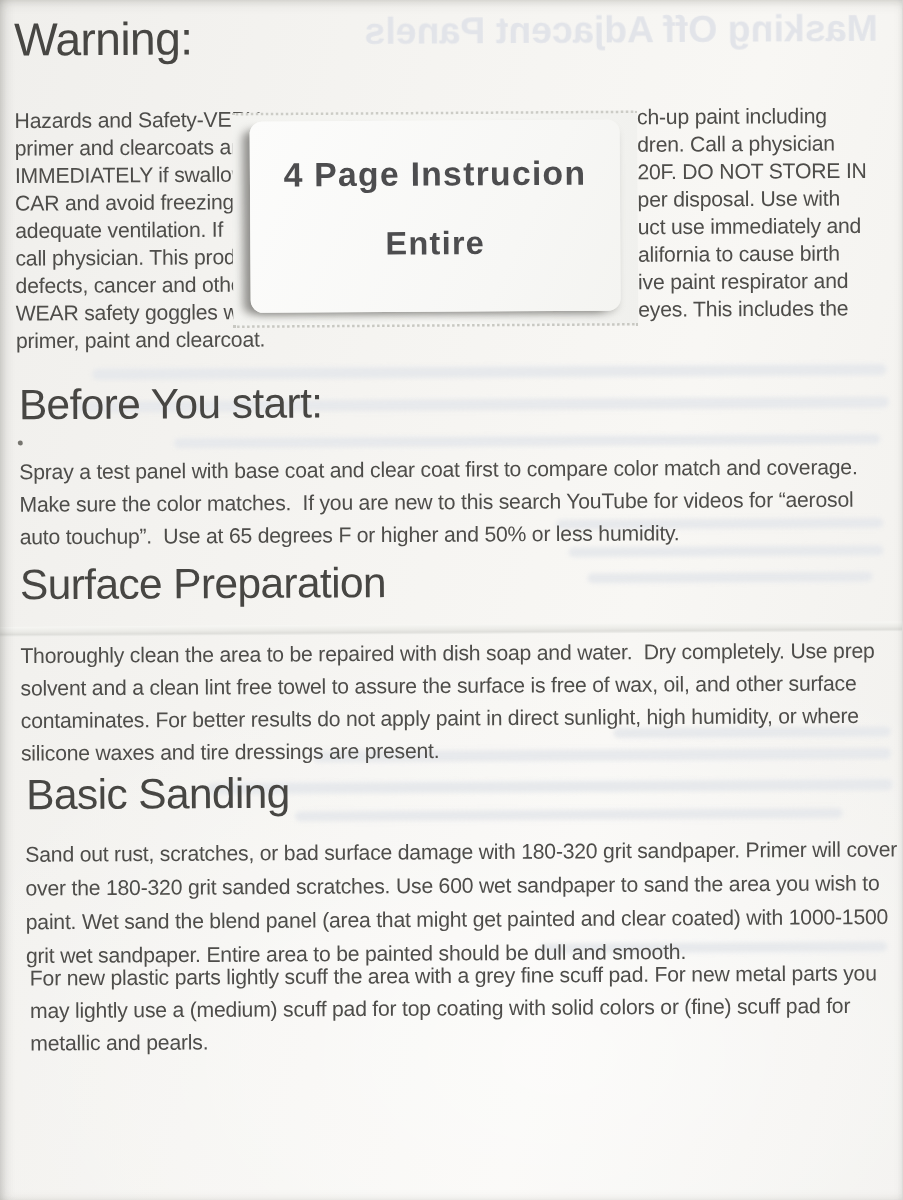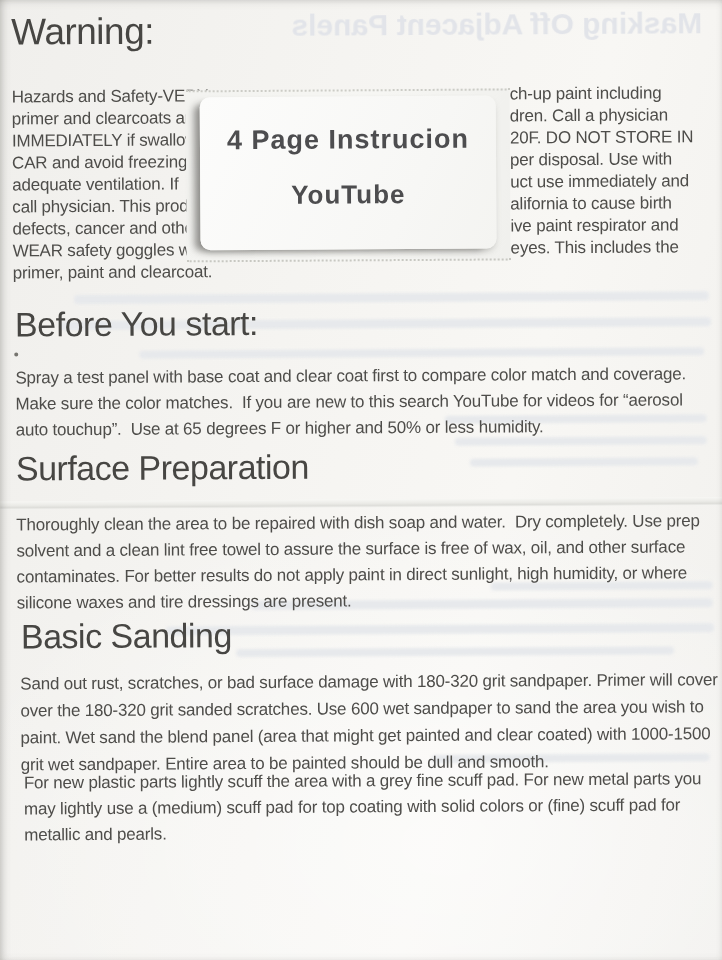--- a/index.html
+++ b/index.html
@@ -100,21 +100,21 @@
     <div class="bleed-line bl11"></div>
 
     <div class="sheet-edge"></div>
 
     <h1 class="sec-heading" id="h-warning">Warning:</h1>
     <div class="para" id="warning-paragraph"><div class="warn-line"><span>Hazards and Safety-VERY</span><span class="warn-right">ch-up paint including</span></div><div class="warn-line"><span>primer and clearcoats ar</span><span class="warn-right">dren. Call a physician</span></div><div class="warn-line"><span>IMMEDIATELY if swallow</span><span class="warn-right">20F. DO NOT STORE IN</span></div><div class="warn-line"><span>CAR and avoid freezing.</span><span class="warn-right">per disposal. Use with</span></div><div class="warn-line"><span>adequate ventilation. If</span><span class="warn-right">uct use immediately and</span></div><div class="warn-line"><span>call physician. This produ</span><span class="warn-right">alifornia to cause birth</span></div><div class="warn-line"><span>defects, cancer and othe</span><span class="warn-right">ive paint respirator and</span></div><div class="warn-line"><span>WEAR safety goggles wh</span><span class="warn-right">eyes. This includes the</span></div><div class="warn-line">primer, paint and clearcoat.</div></div>
 
     <div class="liner"></div>
     <div class="label">
       <div class="label-line label-title">4 Page Instrucion</div>
-      <div class="label-line label-sub">YouTube</div>
+      <div class="label-line label-sub">Entire</div>
     </div>
 
     <h2 class="sec-heading" id="h-before">Before You start:</h2>
     <div class="stray-dot"></div>
     <div class="para" id="before-paragraph">Spray a test panel with base coat and clear coat first to compare color match and coverage.
 Make sure the color matches.  If you are new to this search YouTube for videos for “aerosol
 auto touchup”.  Use at 65 degrees F or higher and 50% or less humidity.</div>
 
     <h2 class="sec-heading" id="h-surface">Surface Preparation</h2>
     <div class="para" id="surface-paragraph">Thoroughly clean the area to be repaired with dish soap and water.  Dry completely. Use prep

